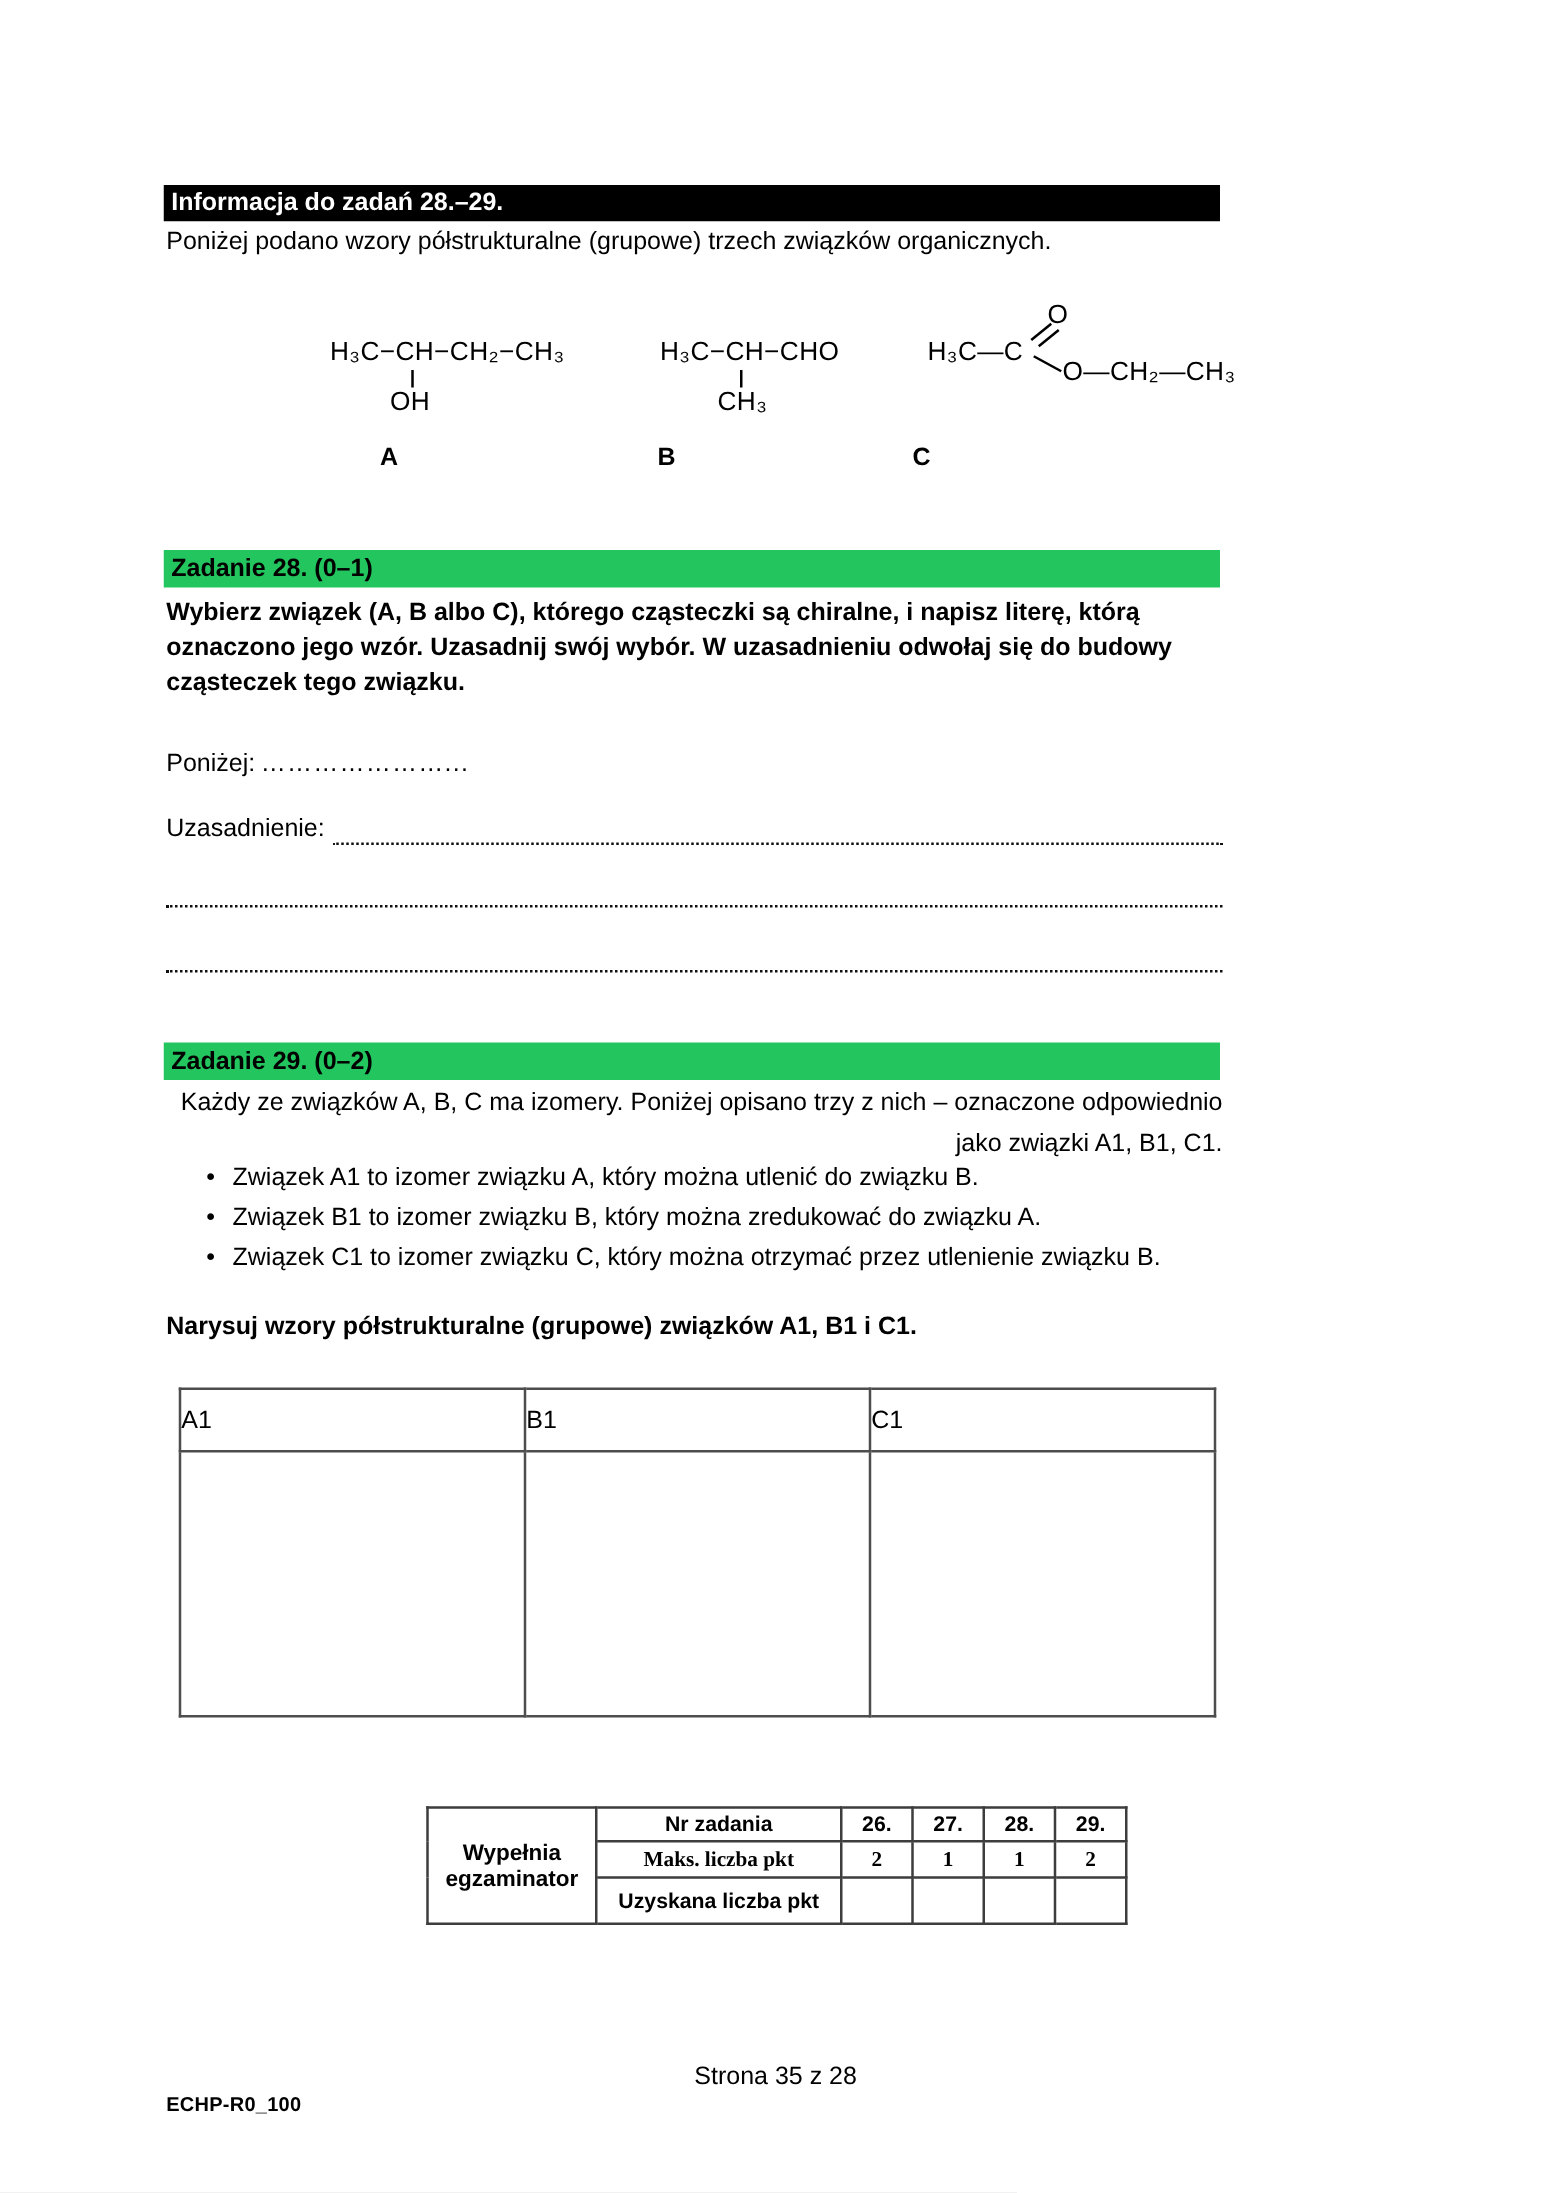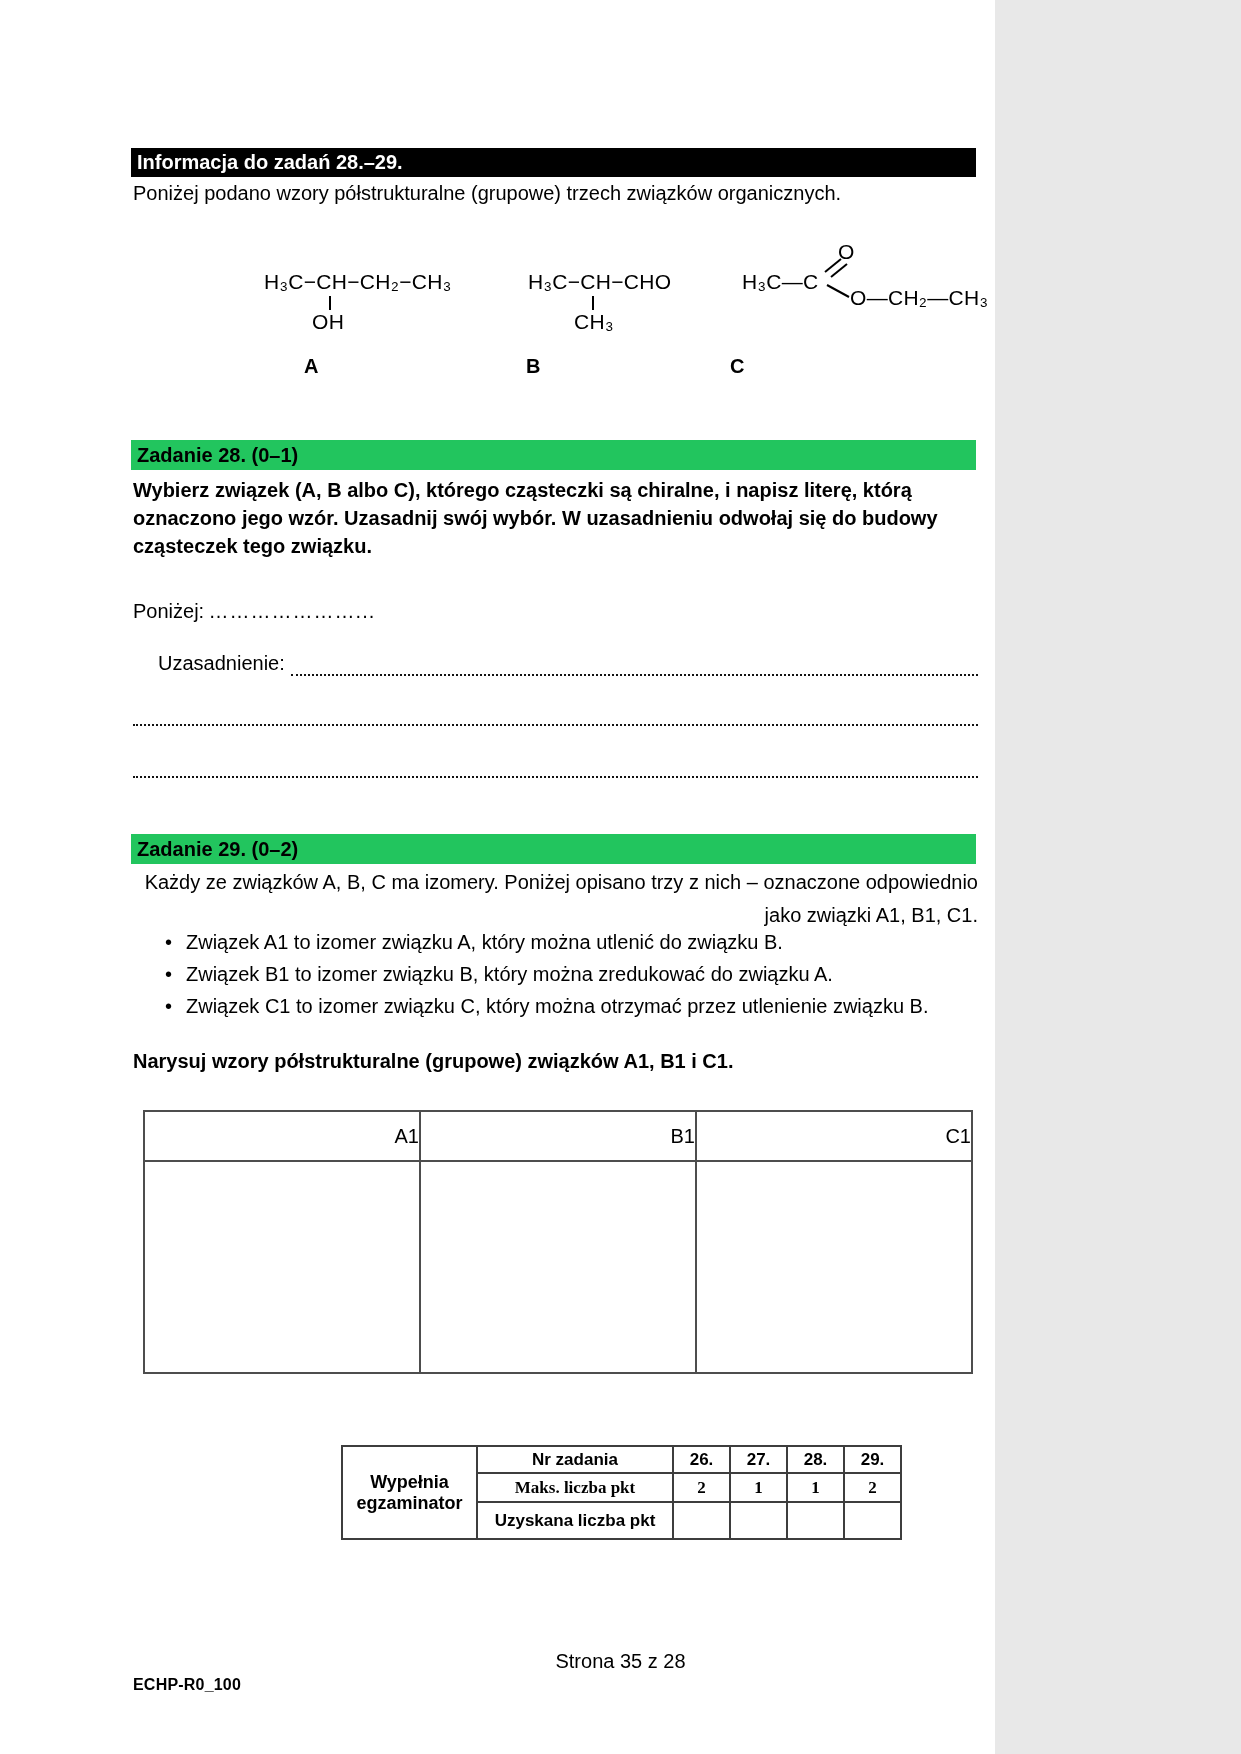--- a/index.html
+++ b/index.html
@@ -1,18 +1,18 @@
 <!DOCTYPE html>
 <html lang="pl"><head>
 <meta charset="utf-8">
 <style>
   html,body { margin:0; padding:0; background:#e8e8e8; }
   .page {
     position:relative;
-    width:995px; height:1754px;
+    width:1241px; height:1754px;
     background:#ffffff;
     font-family:"Liberation Sans","DejaVu Sans",sans-serif;
     color:#000;
     overflow:hidden;
   }
   .abs { position:absolute; }
 
   
   .info-bar {
     left:131px; top:148px; width:845px; height:29px;
@@ -56,21 +56,21 @@
   }
   .instruction-29 { left:133px; top:1050px; width:845px; font-size:20px; font-weight:bold; }
 
   
   table.answer-table {
     position:absolute; left:143px; top:1110px;
     border-collapse:collapse; table-layout:fixed;
   }
   table.answer-table td {
     border:2px solid #4d4d4d;
-    width:274px; text-align:right; font-size:20px;
+    width:274px; text-align:left; font-size:20px;
     padding:0;
   }
   table.answer-table tr.hdr td { height:48px; }
   table.answer-table tr.body td { height:210px; }
 
   
   table.exam-table {
     position:absolute; left:341px; top:1445px;
     border-collapse:collapse; table-layout:fixed;
     font-size:17px; font-weight:bold;
@@ -125,21 +125,21 @@
     <span>Zadanie 28. (0–1)</span>
   </div>
   <div class="abs task-body bold" style="top:476px;">Wybierz związek (A, B albo C), którego cząsteczki są chiralne, i napisz literę, którą oznaczono jego wzór. Uzasadnij swój wybór. W uzasadnieniu odwołaj się do budowy cząsteczek tego związku.</div>
 
   <div class="abs" style="left:133px; top:600px; white-space:nowrap;">
     <span class="answer-label">Poniżej:</span>
     <span class="dots-inline">…………………...</span>
   </div>
 
   <div class="abs" style="left:133px; top:652px; width:845px; display:flex;">
-    <span class="answer-label" style="white-space:nowrap;margin-left:25px;">Uzasadnienie:</span>
+    <span class="answer-label" style="white-space:nowrap;">Uzasadnienie:</span>
     <span class="dotfill" style="flex:1; height:22px; margin-left:6px;"></span>
   </div>
   <div class="abs dotline" style="left:133px; top:700px; width:845px; height:24px;"></div>
   <div class="abs dotline" style="left:133px; top:752px; width:845px; height:24px;"></div>
 
   <div class="abs task-bar" style="top:834px;">
     <span>Zadanie 29. (0–2)</span>
   </div>
   <div class="abs intro-29">Każdy ze związków A, B, C ma izomery. Poniżej opisano trzy z nich – oznaczone odpowiednio jako związki A1, B1, C1.</div>
 

